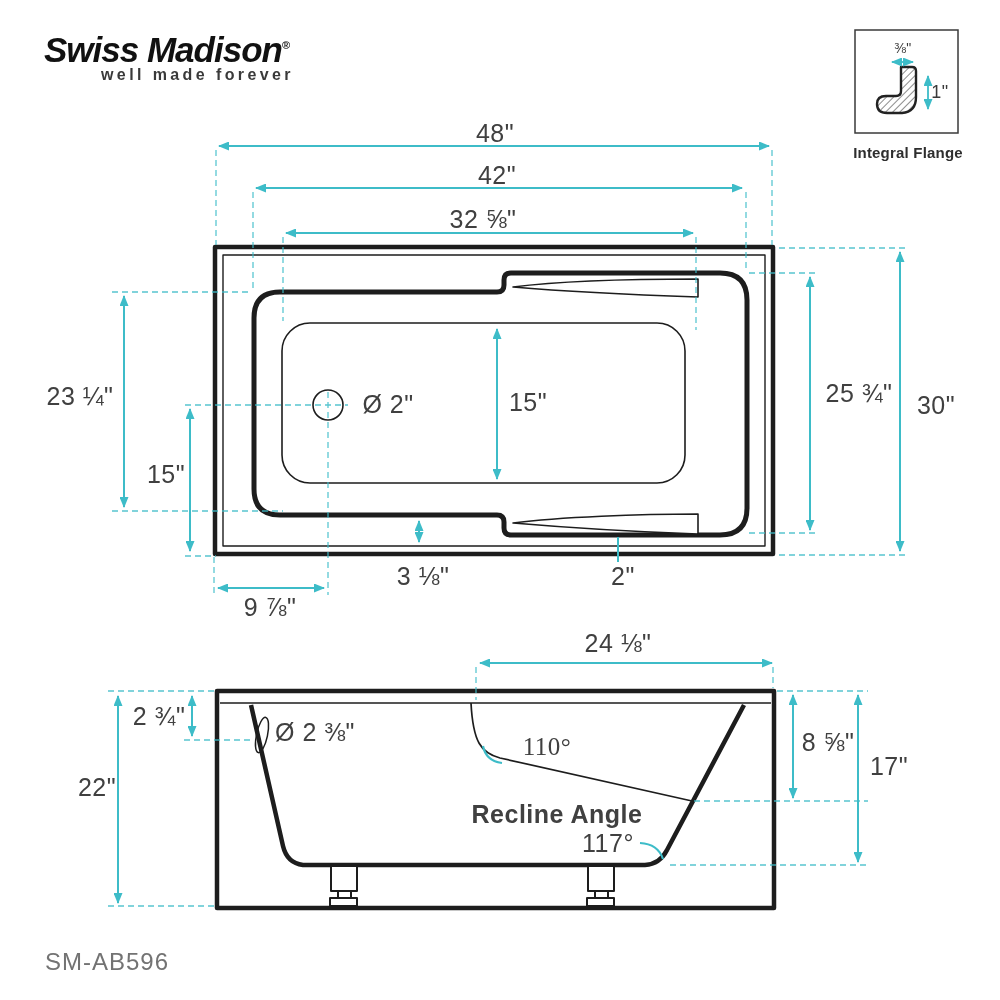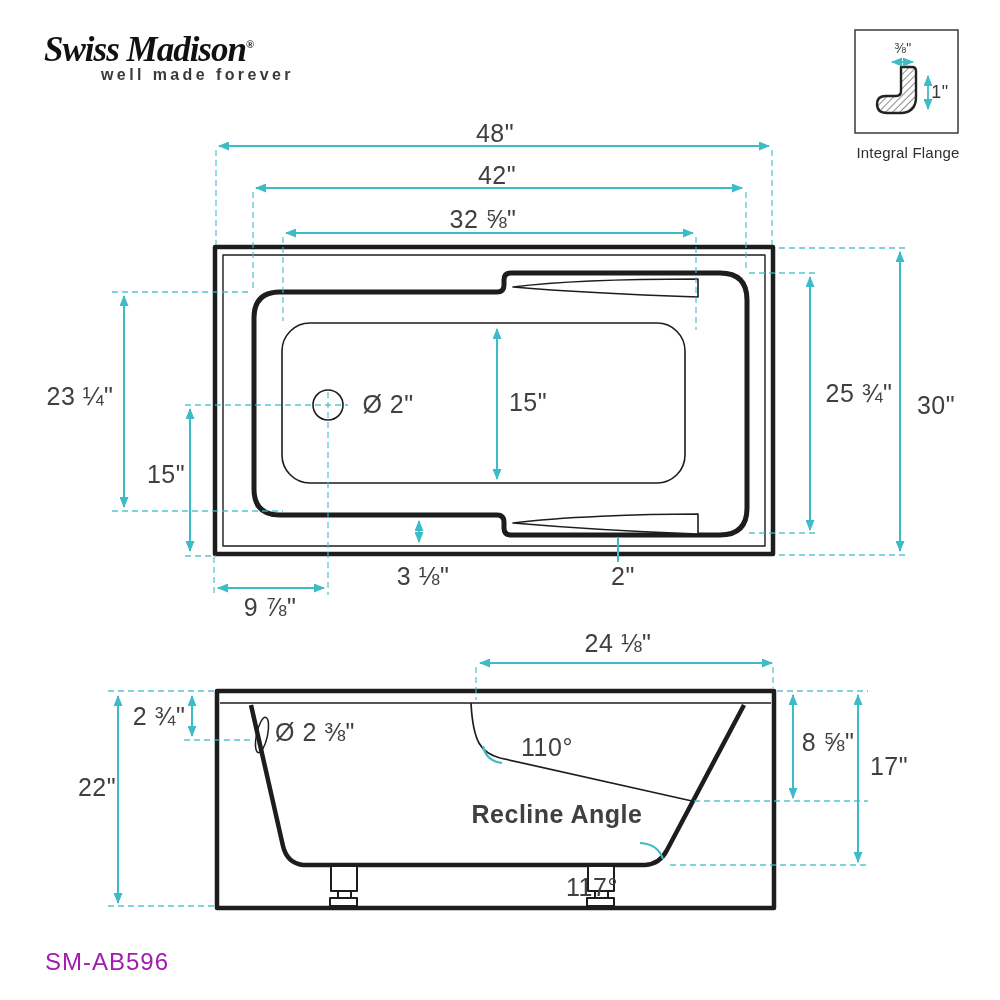--- a/index.html
+++ b/index.html
@@ -3,24 +3,24 @@
 <meta charset="utf-8">
 <style>
   html,body{margin:0;padding:0;background:#ffffff;}
   #canvas{position:relative;width:1000px;height:1000px;background:#ffffff;overflow:hidden;
           font-family:"Liberation Sans","DejaVu Sans",sans-serif;}
   svg{position:absolute;left:0;top:0;}
   .lbl{position:absolute;transform:translate(-50%,-50%);font-size:25px;color:#404040;
        white-space:nowrap;letter-spacing:.5px;}
   .lbl-sm{font-size:14px;color:#3a3a3a;}
   .lbl-md{font-size:18px;color:#3a3a3a;}
-  .flange-title{font-size:15px;font-weight:normal;color:#2e2e2e;letter-spacing:.2px;}
-  .model{position:absolute;left:45px;top:948px;font-size:24px;color:#a21caf;letter-spacing:1px;}
+  .flange-title{font-size:15px;font-weight:bold;color:#2e2e2e;letter-spacing:.2px;}
+  .model{position:absolute;left:45px;top:948px;font-size:24px;color:#737373;letter-spacing:1px;}
   .logo{position:absolute;left:44px;top:30px;width:250px;}
-  .logo-script{font-family:Liberation Serif, serif;font-style:italic;
+  .logo-script{font-family:Liberation Sans, sans-serif;font-style:italic;
                font-weight:bold;font-size:35px;color:#111;letter-spacing:-1px;}
   .logo-reg{font-size:11px;vertical-align:super;font-style:normal;}
   .logo-tagline{margin-top:-4px;text-align:right;font-size:16px;color:#3a3a3a;
                 letter-spacing:3.4px;font-weight:bold;}
 </style>
 </head>
 <body>
 
 <div id="canvas">
 
@@ -143,23 +143,23 @@
   <div class="lbl" style="left:528px;top:402px;">15"</div>
   <div class="lbl" style="left:859px;top:393px;">25 ¾"</div>
   <div class="lbl" style="left:936px;top:405px;">30"</div>
   <div class="lbl" style="left:423px;top:576px;">3 ⅛"</div>
   <div class="lbl" style="left:623px;top:576px;">2"</div>
   <div class="lbl" style="left:270px;top:607px;">9 ⅞"</div>
 
   <div class="lbl" style="left:618px;top:643px;">24 ⅛"</div>
   <div class="lbl" style="left:159px;top:716px;">2 ¾"</div>
   <div class="lbl" style="left:315px;top:732px;">Ø 2 ⅜"</div>
-  <div class="lbl" style="left:547px;top:747px;">110°</div>
+  <div class="lbl" style="left:547px;top:747px;font-family:Liberation Serif, serif;">110°</div>
   <div class="lbl" style="left:557px;top:814px;font-weight:bold;">Recline Angle</div>
-  <div class="lbl" style="left:592px;top:843px;margin-top:44px;">117°</div>
+  <div class="lbl" style="left:608px;top:843px;">117°</div>
   <div class="lbl" style="left:828px;top:742px;">8 ⅝"</div>
   <div class="lbl" style="left:889px;top:766px;">17"</div>
   <div class="lbl" style="left:97px;top:787px;">22"</div>
 
   <div class="lbl lbl-sm" style="left:903px;top:48px;">⅜"</div>
   <div class="lbl lbl-md" style="left:940px;top:92px;">1"</div>
   <div class="lbl flange-title" style="left:908px;top:152px;">Integral Flange</div>
 
   <div class="model">SM-AB596</div>
 

